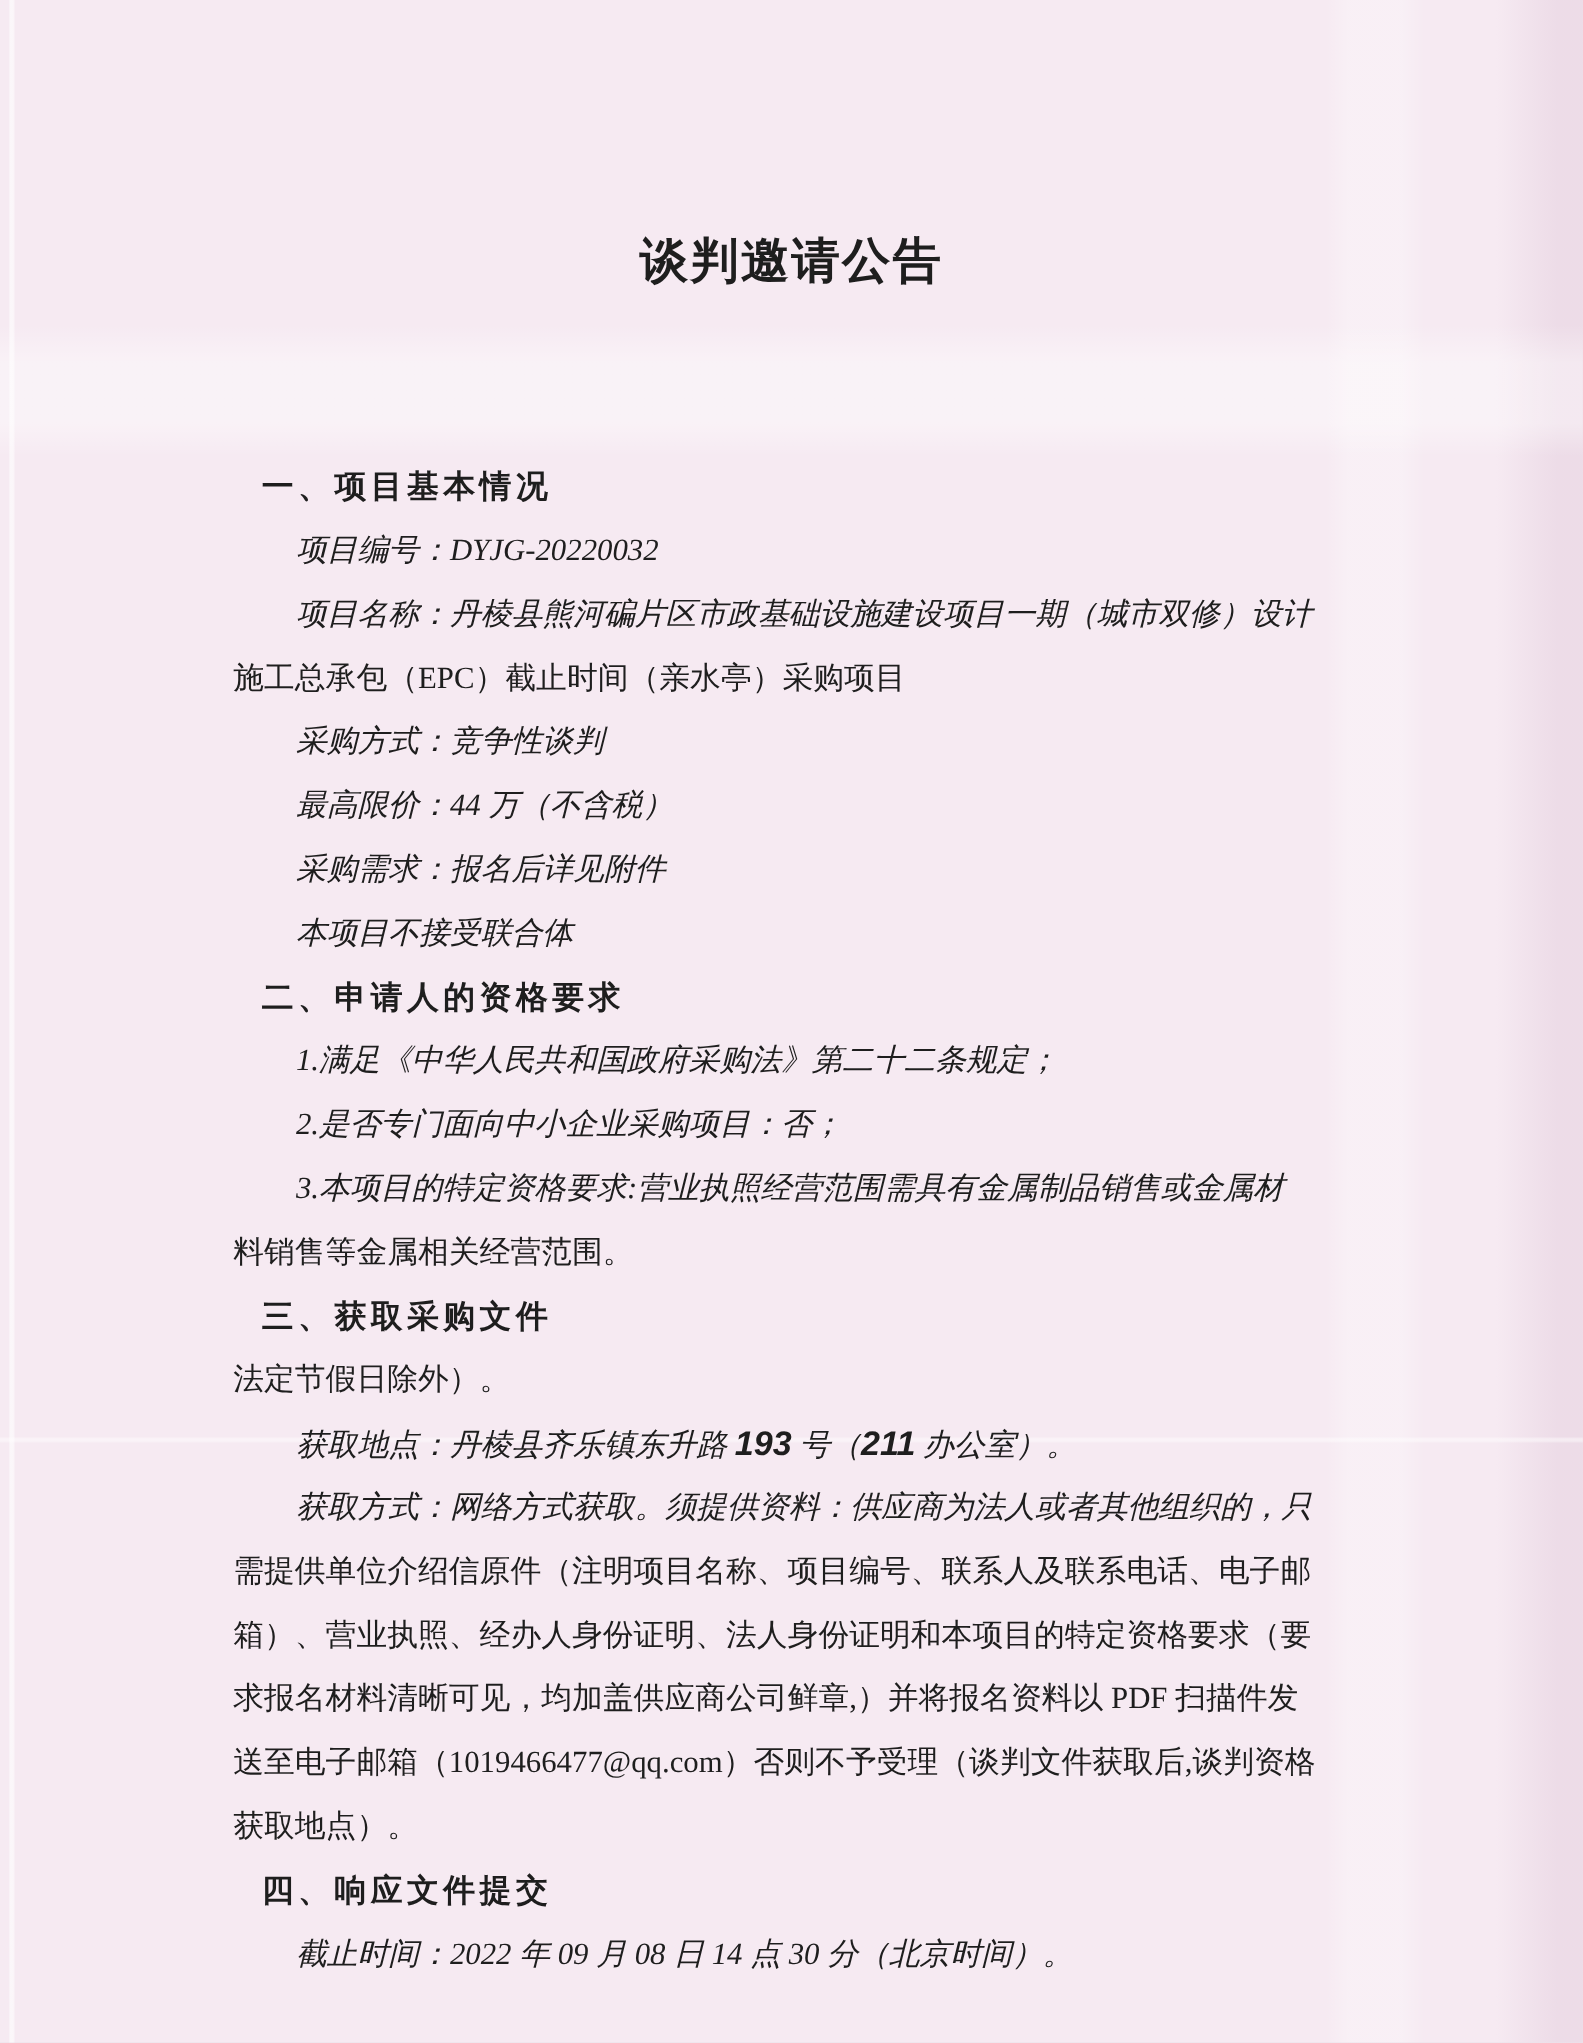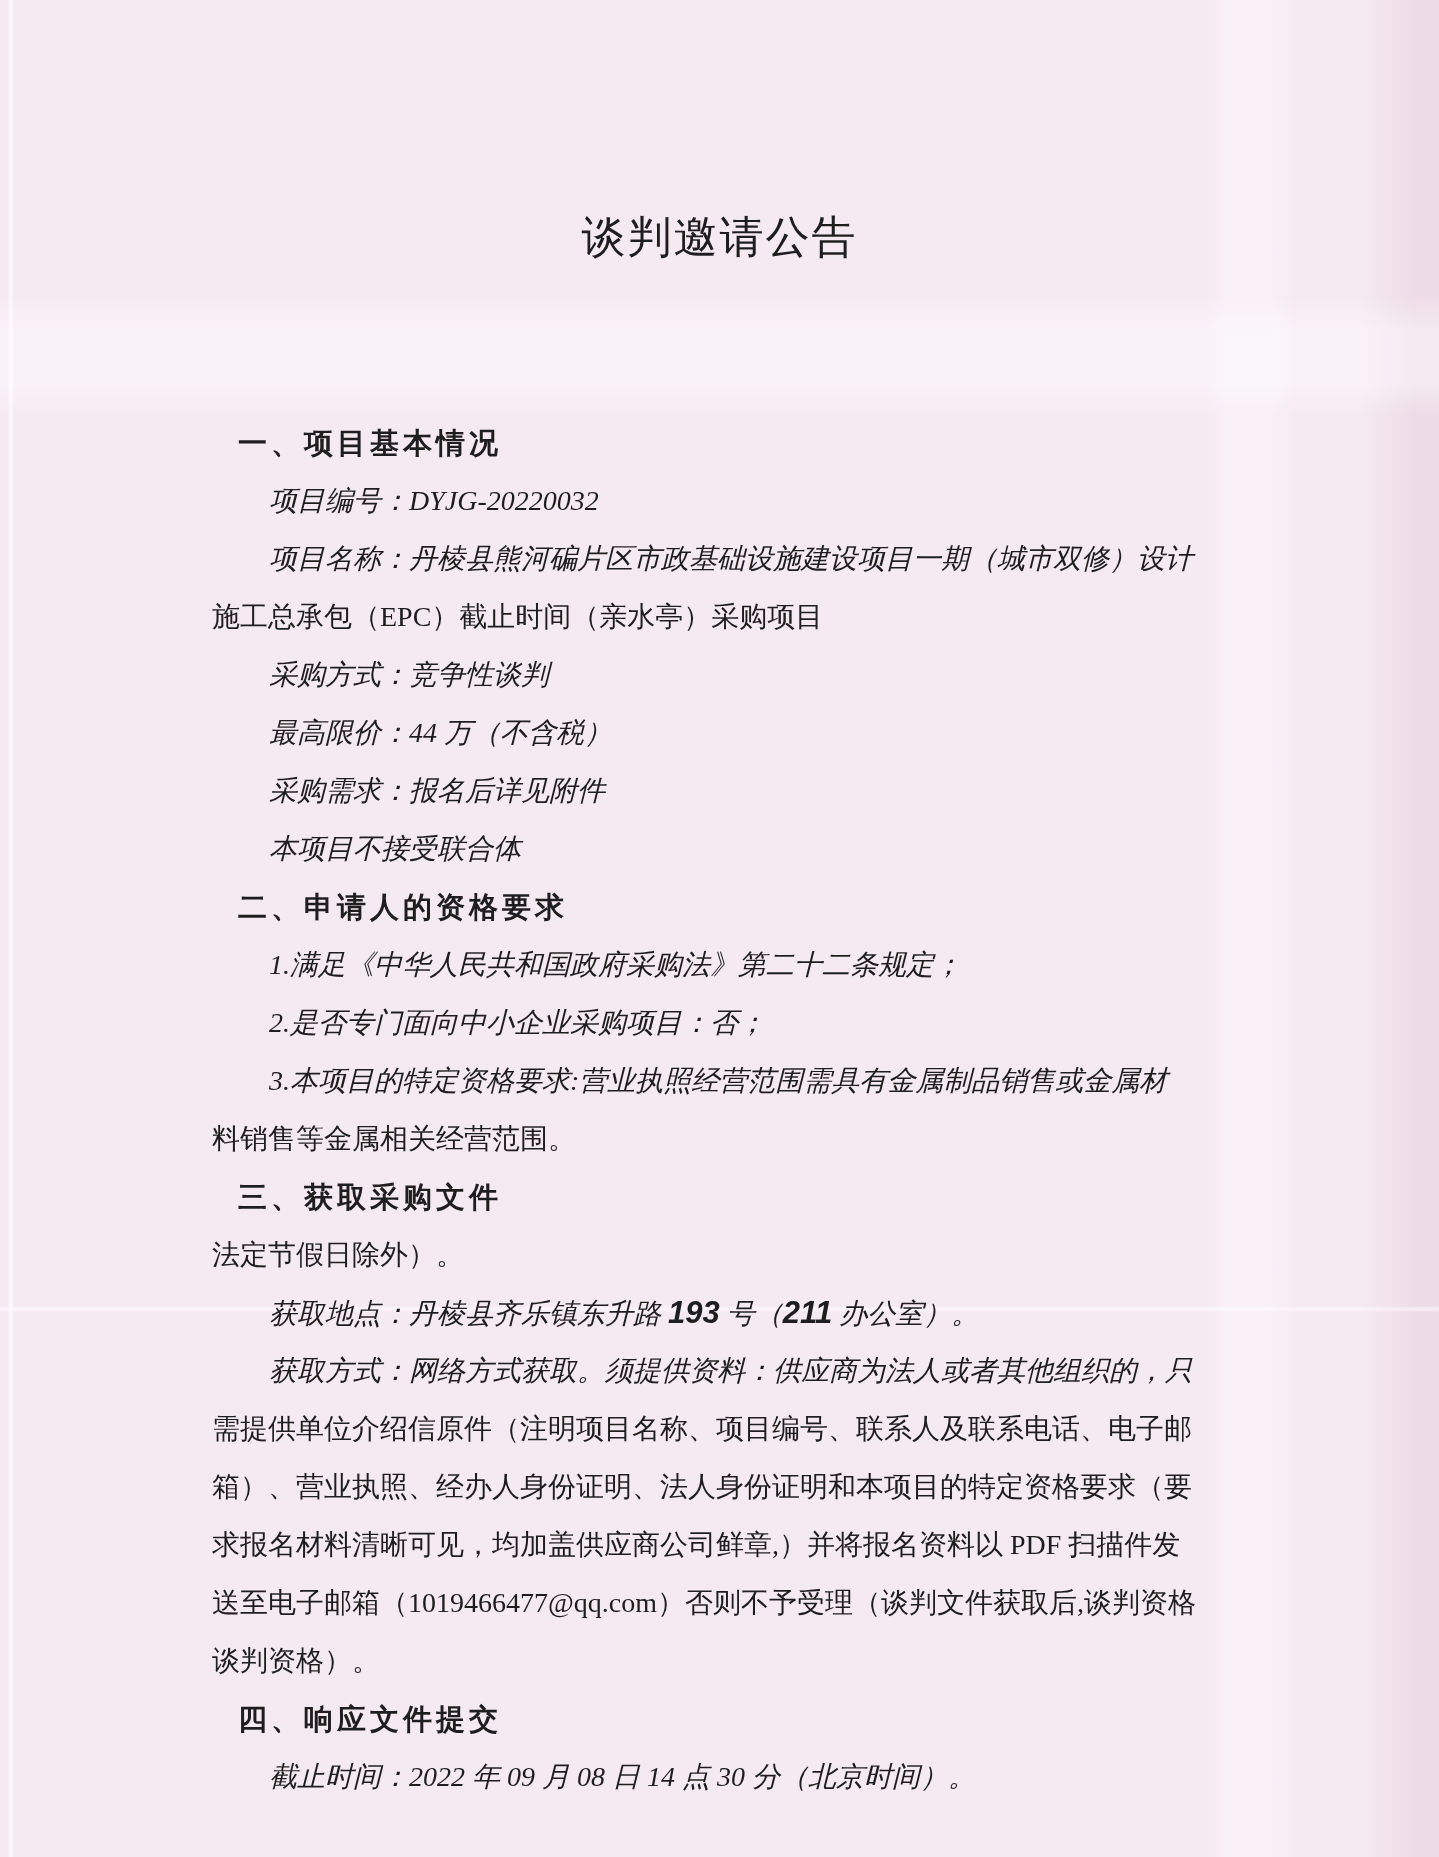--- a/index.html
+++ b/index.html
@@ -27,21 +27,21 @@
     font-family: "Liberation Serif", "DejaVu Serif", serif;
     color: #1e1e1e;
   }
   .title {
     position: absolute;
     top: 208px;
     left: 0;
     width: 100%;
     text-align: center;
     font-size: 44px;
-    font-weight: normal;
+    font-weight: bold;
     letter-spacing: 2px;
     font-family: "Liberation Serif", "DejaVu Serif", serif;
   }
   .content {
     position: absolute;
     left: 212px;
     top: 414px;
     width: 1020px;
   }
   .row {
@@ -94,19 +94,19 @@
     <div class="row heading">三、获取采购文件</div>
     <div class="row">法定节假日除外）。</div>
     <div class="row indent">
       <span>获取地点：丹棱县齐乐镇东升路 </span><span class="num-bold">193</span><span> 号（</span><span class="num-bold">211</span><span> 办公室）。</span>
     </div>
     <div class="row indent">获取方式：网络方式获取。须提供资料：供应商为法人或者其他组织的，只</div>
     <div class="row">需提供单位介绍信原件（注明项目名称、项目编号、联系人及联系电话、电子邮</div>
     <div class="row">箱）、营业执照、经办人身份证明、法人身份证明和本项目的特定资格要求（要</div>
     <div class="row">求报名材料清晰可见，均加盖供应商公司鲜章,）并将报名资料以 PDF 扫描件发</div>
     <div class="row">送至电子邮箱（1019466477@qq.com）否则不予受理（谈判文件获取后,谈判资格</div>
-    <div class="row">谈判资格）。</div>
+    <div class="row">获取地点）。</div>
 
     <div class="row heading">四、响应文件提交</div>
     <div class="row indent">截止时间：2022 年 09 月 08 日 14 点 30 分（北京时间）。</div>
 
   </div>
 </div>
 
 </body></html>

